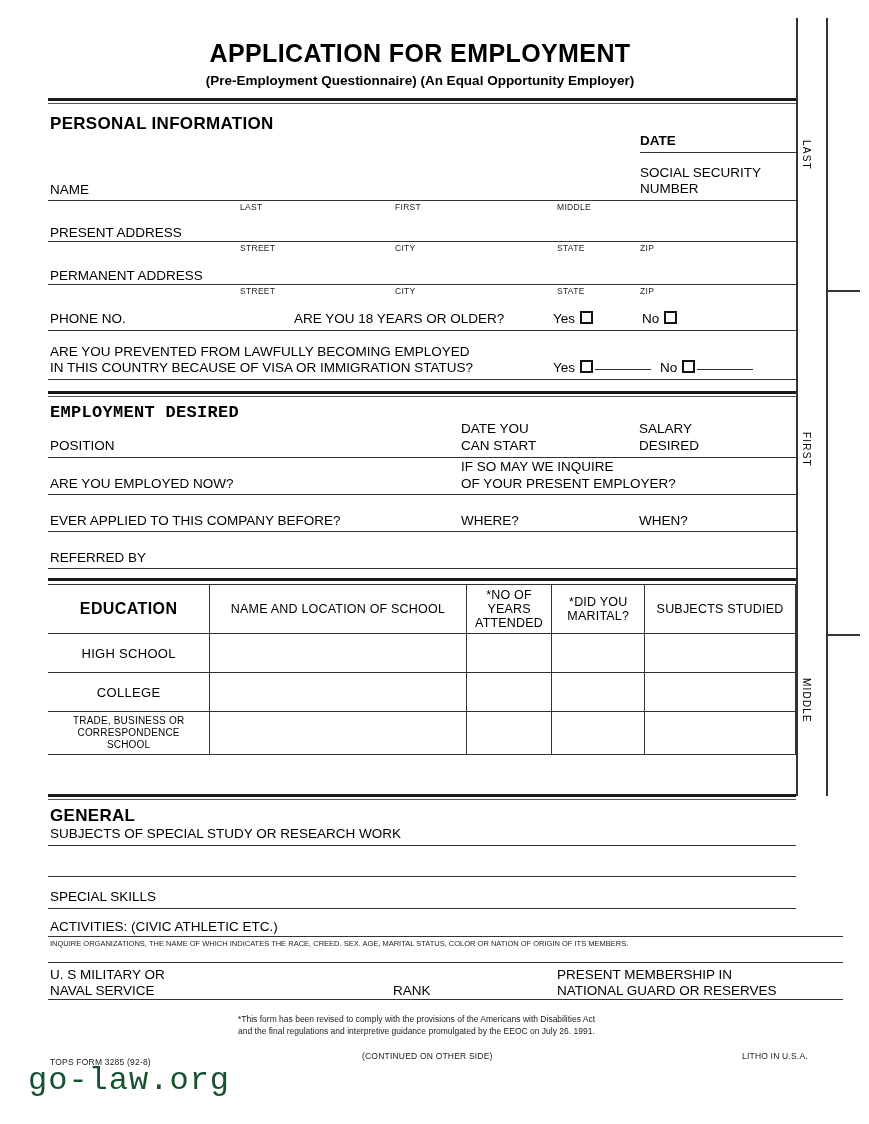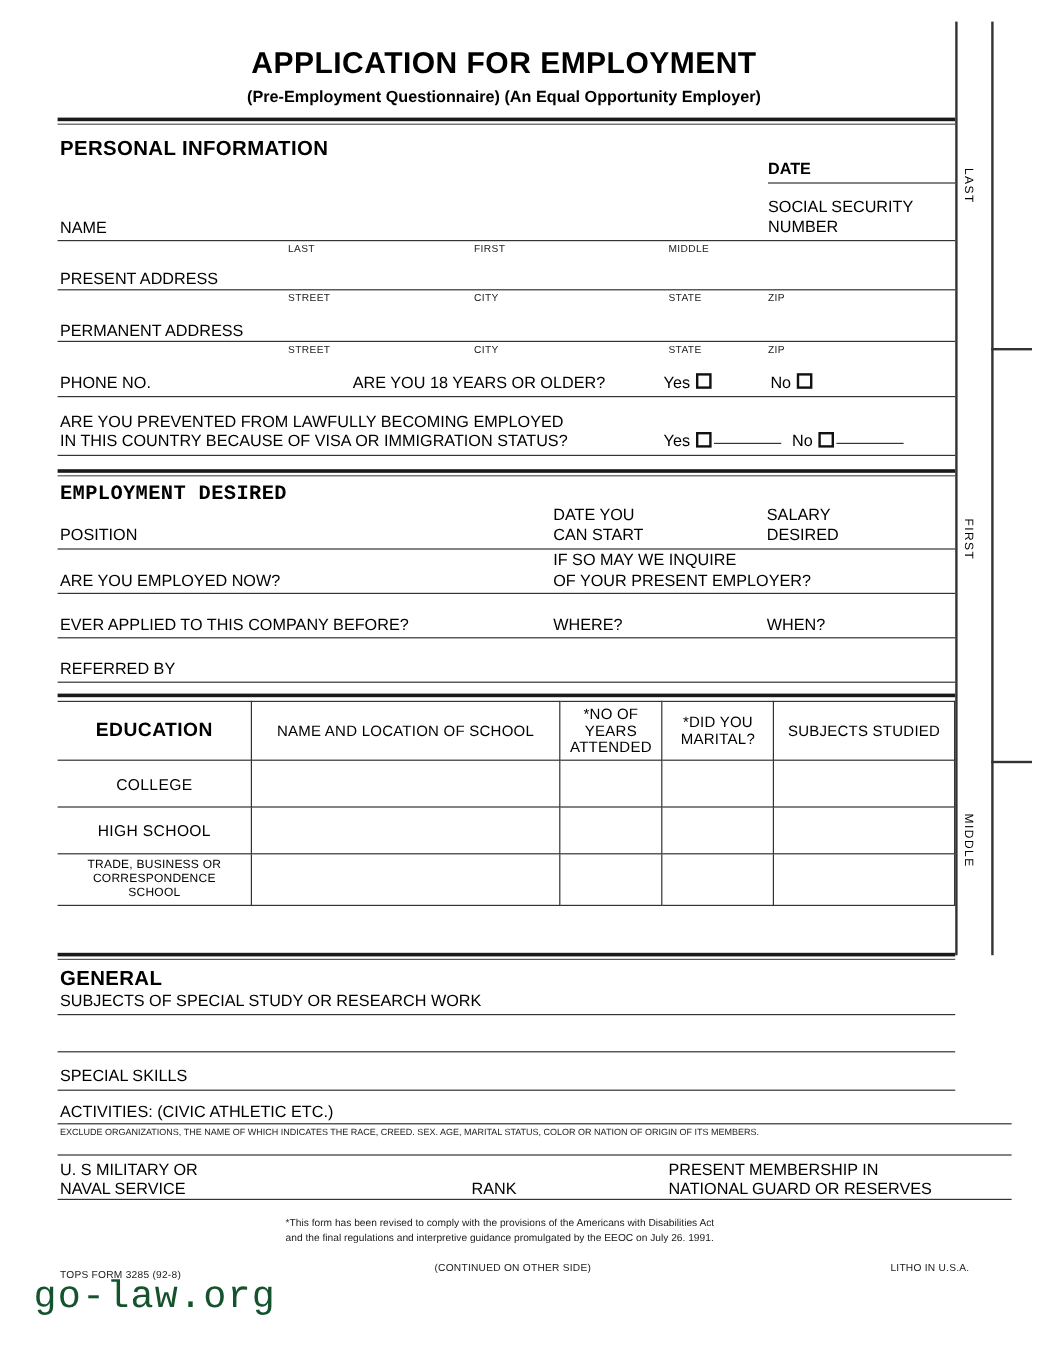--- a/index.html
+++ b/index.html
@@ -218,29 +218,29 @@
       </th>
       <th class="w-grad">
         <div>*DID YOU</div>
         <div>MARITAL?</div>
       </th>
       <th class="w-subj">SUBJECTS STUDIED</th>
     </tr>
 
 
     <tr class="body-row">
+      <td class="c-first">HIGH SCHOOL</td>
+      <td></td>
+      <td></td>
+      <td></td>
+      <td></td>
+    </tr>
+
+    <tr class="body-row">
       <td class="c-first">COLLEGE</td>
-      <td></td>
-      <td></td>
-      <td></td>
-      <td></td>
-    </tr>
-
-    <tr class="body-row">
-      <td class="c-first">HIGH SCHOOL</td>
       <td></td>
       <td></td>
       <td></td>
       <td></td>
     </tr>
 
     <tr class="body-row last">
       <td class="c-first rowlabel-small">
         <div>TRADE, BUSINESS OR</div>
         <div>CORRESPONDENCE</div>
@@ -263,21 +263,21 @@
 
   <div class="lbl" style="left:50px; top:826px;">SUBJECTS OF SPECIAL STUDY OR RESEARCH WORK</div>
   <div class="fline" style="left:48px; top:845px; width:748px;"></div>
   <div class="fline" style="left:48px; top:876px; width:748px;"></div>
 
   <div class="lbl" style="left:50px; top:889px;">SPECIAL SKILLS</div>
   <div class="fline" style="left:48px; top:908px; width:748px;"></div>
 
   <div class="lbl" style="left:50px; top:919px;">ACTIVITIES: (CIVIC ATHLETIC ETC.)</div>
   <div class="fline" style="left:48px; top:936px; width:795px;"></div>
-  <div class="lbl-tiny" style="left:50px; top:939px;">EXCLUDE ORGANIZATIONS, THE NAME OF WHICH INDICATES THE RACE, CREED. SEX. AGE, MARITAL STATUS, COLOR OR NATION OF ORIGIN OF ITS MEMBERS.</div>
+  <div class="lbl-tiny" style="left:50px; top:939px;">INQUIRE ORGANIZATIONS, THE NAME OF WHICH INDICATES THE RACE, CREED. SEX. AGE, MARITAL STATUS, COLOR OR NATION OF ORIGIN OF ITS MEMBERS.</div>
 
   <div class="fline" style="left:48px; top:962px; width:795px;"></div>
 
   <div class="lbl" style="left:50px; top:967px;">U. S MILITARY OR</div>
   <div class="lbl" style="left:50px; top:983px;">NAVAL SERVICE</div>
   <div class="lbl" style="left:393px; top:983px;">RANK</div>
   <div class="lbl" style="left:557px; top:967px;">PRESENT MEMBERSHIP IN</div>
   <div class="lbl" style="left:557px; top:983px;">NATIONAL GUARD OR RESERVES</div>
   <div class="fline" style="left:48px; top:999px; width:795px;"></div>
 

